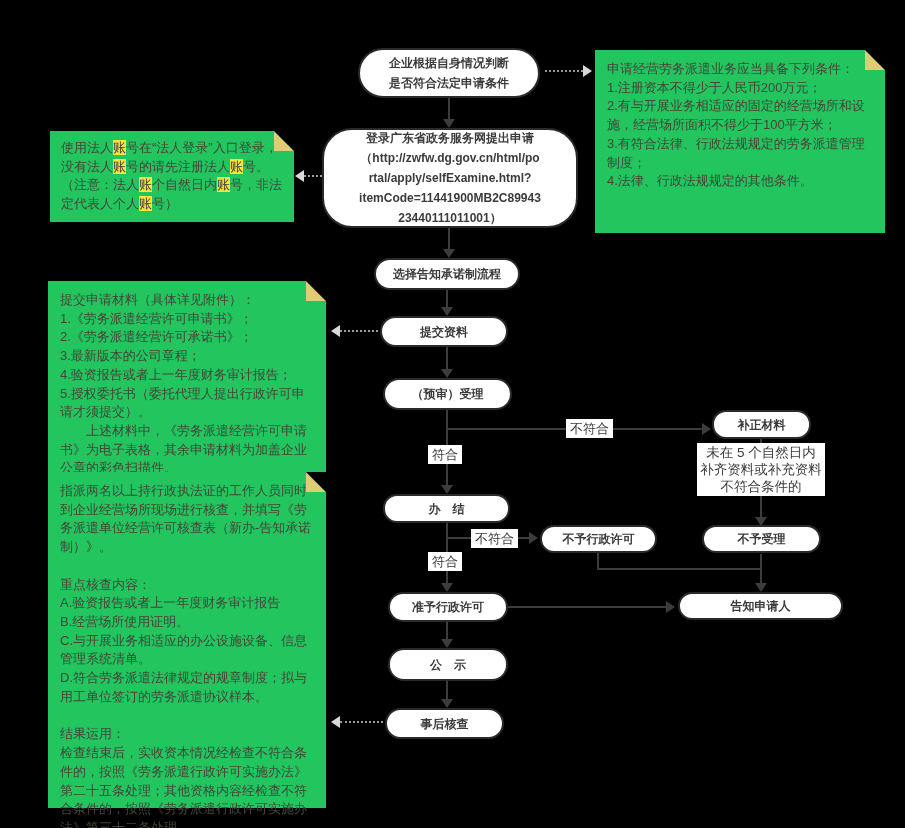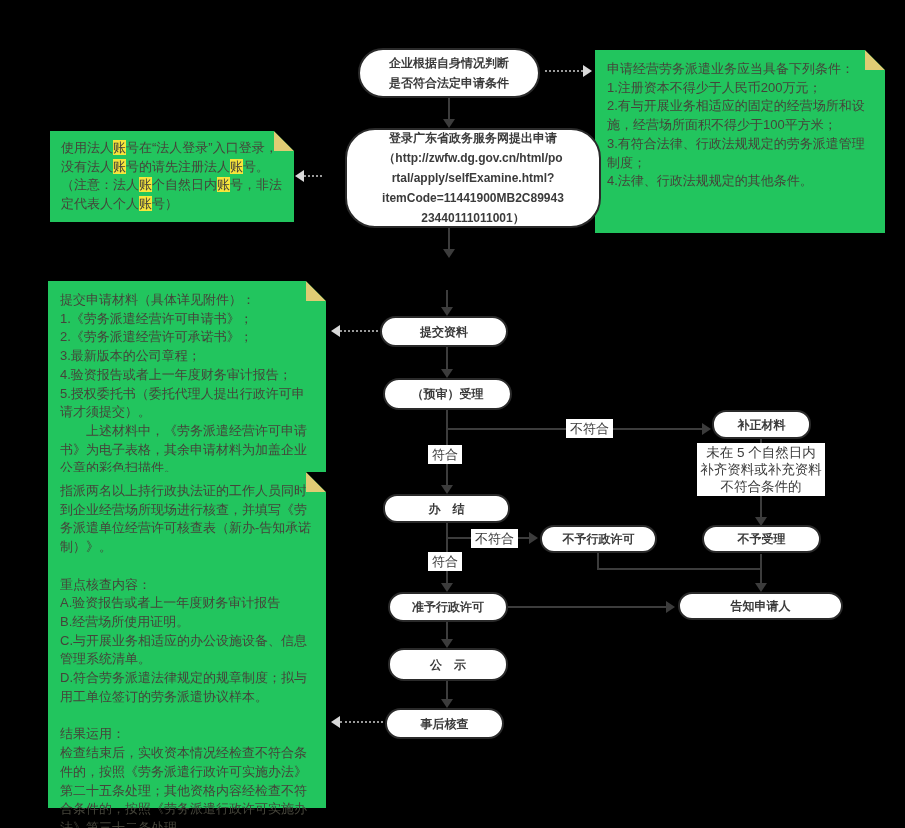--- a/index.html
+++ b/index.html
@@ -142,26 +142,27 @@
   <div class="chip" style="left:471px; top:529px;">不符合</div>
   <div class="chip" style="left:428px; top:552px;">符合</div>
 
   <div class="cond" style="left:697px; top:443px; width:128px;">未在 5 个自然日内
 补齐资料或补充资料
 不符合条件的</div>
 
   <div class="node" style="left:358px; top:48px;  width:182px; height:50px; border-radius:25px;">企业根据自身情况判断
 是否符合法定申请条件</div>
 
-  <div class="node" style="left:322px; top:128px; width:256px; height:100px; border-radius:30px;margin-left:23px;">登录广东省政务服务网提出申请
+  <div class="node" style="left:322px; top:128px; width:256px; height:100px; border-radius:30px;">登录广东省政务服务网提出申请
 （http://zwfw.dg.gov.cn/html/po
 rtal/apply/selfExamine.html?
 itemCode=11441900MB2C89943
 23440111011001）</div>
 
+  <div class="node" style="left:374px; top:258px; width:146px; height:32px;">选择告知承诺制流程</div>
 
   <div class="node" style="left:380px; top:316px; width:128px; height:31px;">提交资料</div>
 
   <div class="node" style="left:383px; top:378px; width:129px; height:32px;">（预审）受理</div>
 
   <div class="node" style="left:712px; top:410px; width:99px; height:29px; border-radius:14px;">补正材料</div>
 
   <div class="node" style="left:383px; top:494px; width:127px; height:29px; border-radius:14px;">办　结</div>
 
   <div class="node" style="left:540px; top:525px; width:117px; height:28px; border-radius:14px;">不予行政许可</div>

